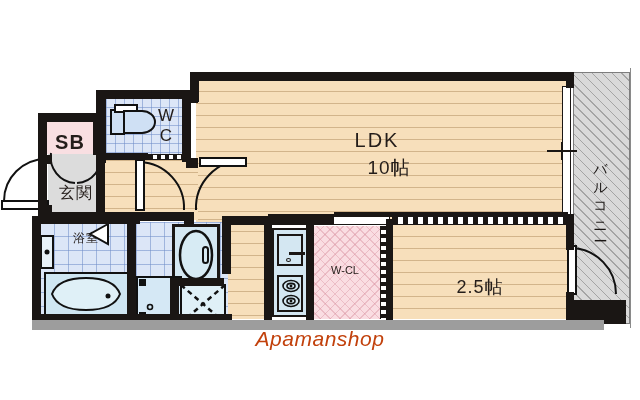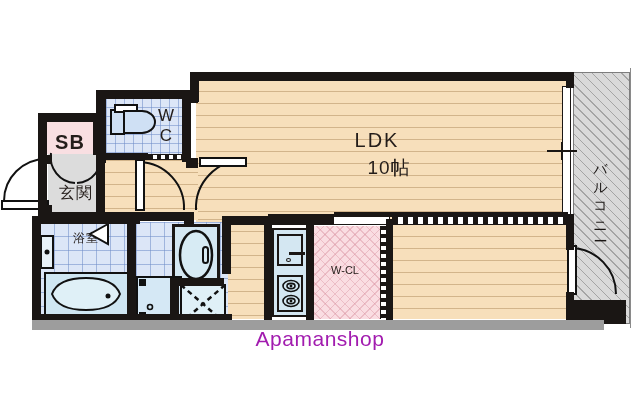--- a/index.html
+++ b/index.html
@@ -48,21 +48,21 @@
   .lbl-ldk2{font-size:19px;letter-spacing:1px;}
   .lbl-ys{font-size:18px;letter-spacing:3px;}
   .lbl-ys2{font-size:18px;letter-spacing:1px;}
   .lbl-sb{font-size:20px;font-weight:600;letter-spacing:1px;}
   .lbl-wcl{font-size:11px;letter-spacing:0px;}
   .lbl-gen{font-size:16px;letter-spacing:1px;}
   .lbl-yok{font-size:12px;letter-spacing:1px;}
   .lbl-wc{font-size:17px;line-height:.95;}
   .lbl-bal{font-size:14px;writing-mode:vertical-rl;letter-spacing:4px;line-height:1;}
 
-  .watermark{color:#a21caf;font-size:21px;letter-spacing:.5px;}
+  .watermark{color:#c2410c;font-size:21px;letter-spacing:.5px;font-style:italic;}
   .basestrip{background:#9d9d9d;}
   svg{display:block;overflow:visible;}
 </style>
 </head>
 <body>
 
 <div id="plan">
 
   <div class="abs balcony" style="left:573px;top:72px;width:57px;height:252px;border:1px solid #7d7d7d;"></div>
   <div class="abs white" style="left:630px;top:68px;width:4px;height:260px;border-left:1px solid #8a8a8a;"></div>
@@ -70,20 +70,21 @@
 
   <div class="abs floor floor-lines" style="left:196px;top:79px;width:372px;height:140px;"></div>
   <div class="abs floor floor-lines" style="left:196px;top:219px;width:72px;height:100px;"></div>
 
   <div class="abs floor floor-lines" style="left:104px;top:160px;width:94px;height:60px;"></div>
 
   <div class="abs lbl lbl-ldk" style="left:322px;top:130px;width:110px;">LDK</div>
   <div class="abs lbl lbl-ldk2" style="left:334px;top:158px;width:110px;">10帖</div>
 
   <div class="abs floor floor-lines" style="left:392px;top:224px;width:176px;height:95px;"></div>
+  <div class="abs lbl lbl-ys2" style="left:425px;top:278px;width:110px;">2.5帖</div>
 
   <div class="abs pink-hatch" style="left:310px;top:226px;width:70px;height:93px;"></div>
   <div class="abs lbl lbl-wcl" style="left:305px;top:265px;width:80px;">W-CL</div>
 
   <div class="abs white" style="left:380px;top:226px;width:9px;height:93px;border-left:1px solid #1a1614;border-right:1px solid #1a1614;
        background-image:repeating-linear-gradient(to bottom,#1a1614 0 4px,#fff 4px 8px);"></div>
 
   <div class="abs lightblue" style="left:272px;top:228px;width:36px;height:89px;border:2px solid #1a1614;"></div>
   <div class="abs lightblue" style="left:277px;top:234px;width:26px;height:32px;border:2px solid #1a1614;"></div>
   <div class="abs wall" style="left:289px;top:252px;width:16px;height:3px;"></div>

